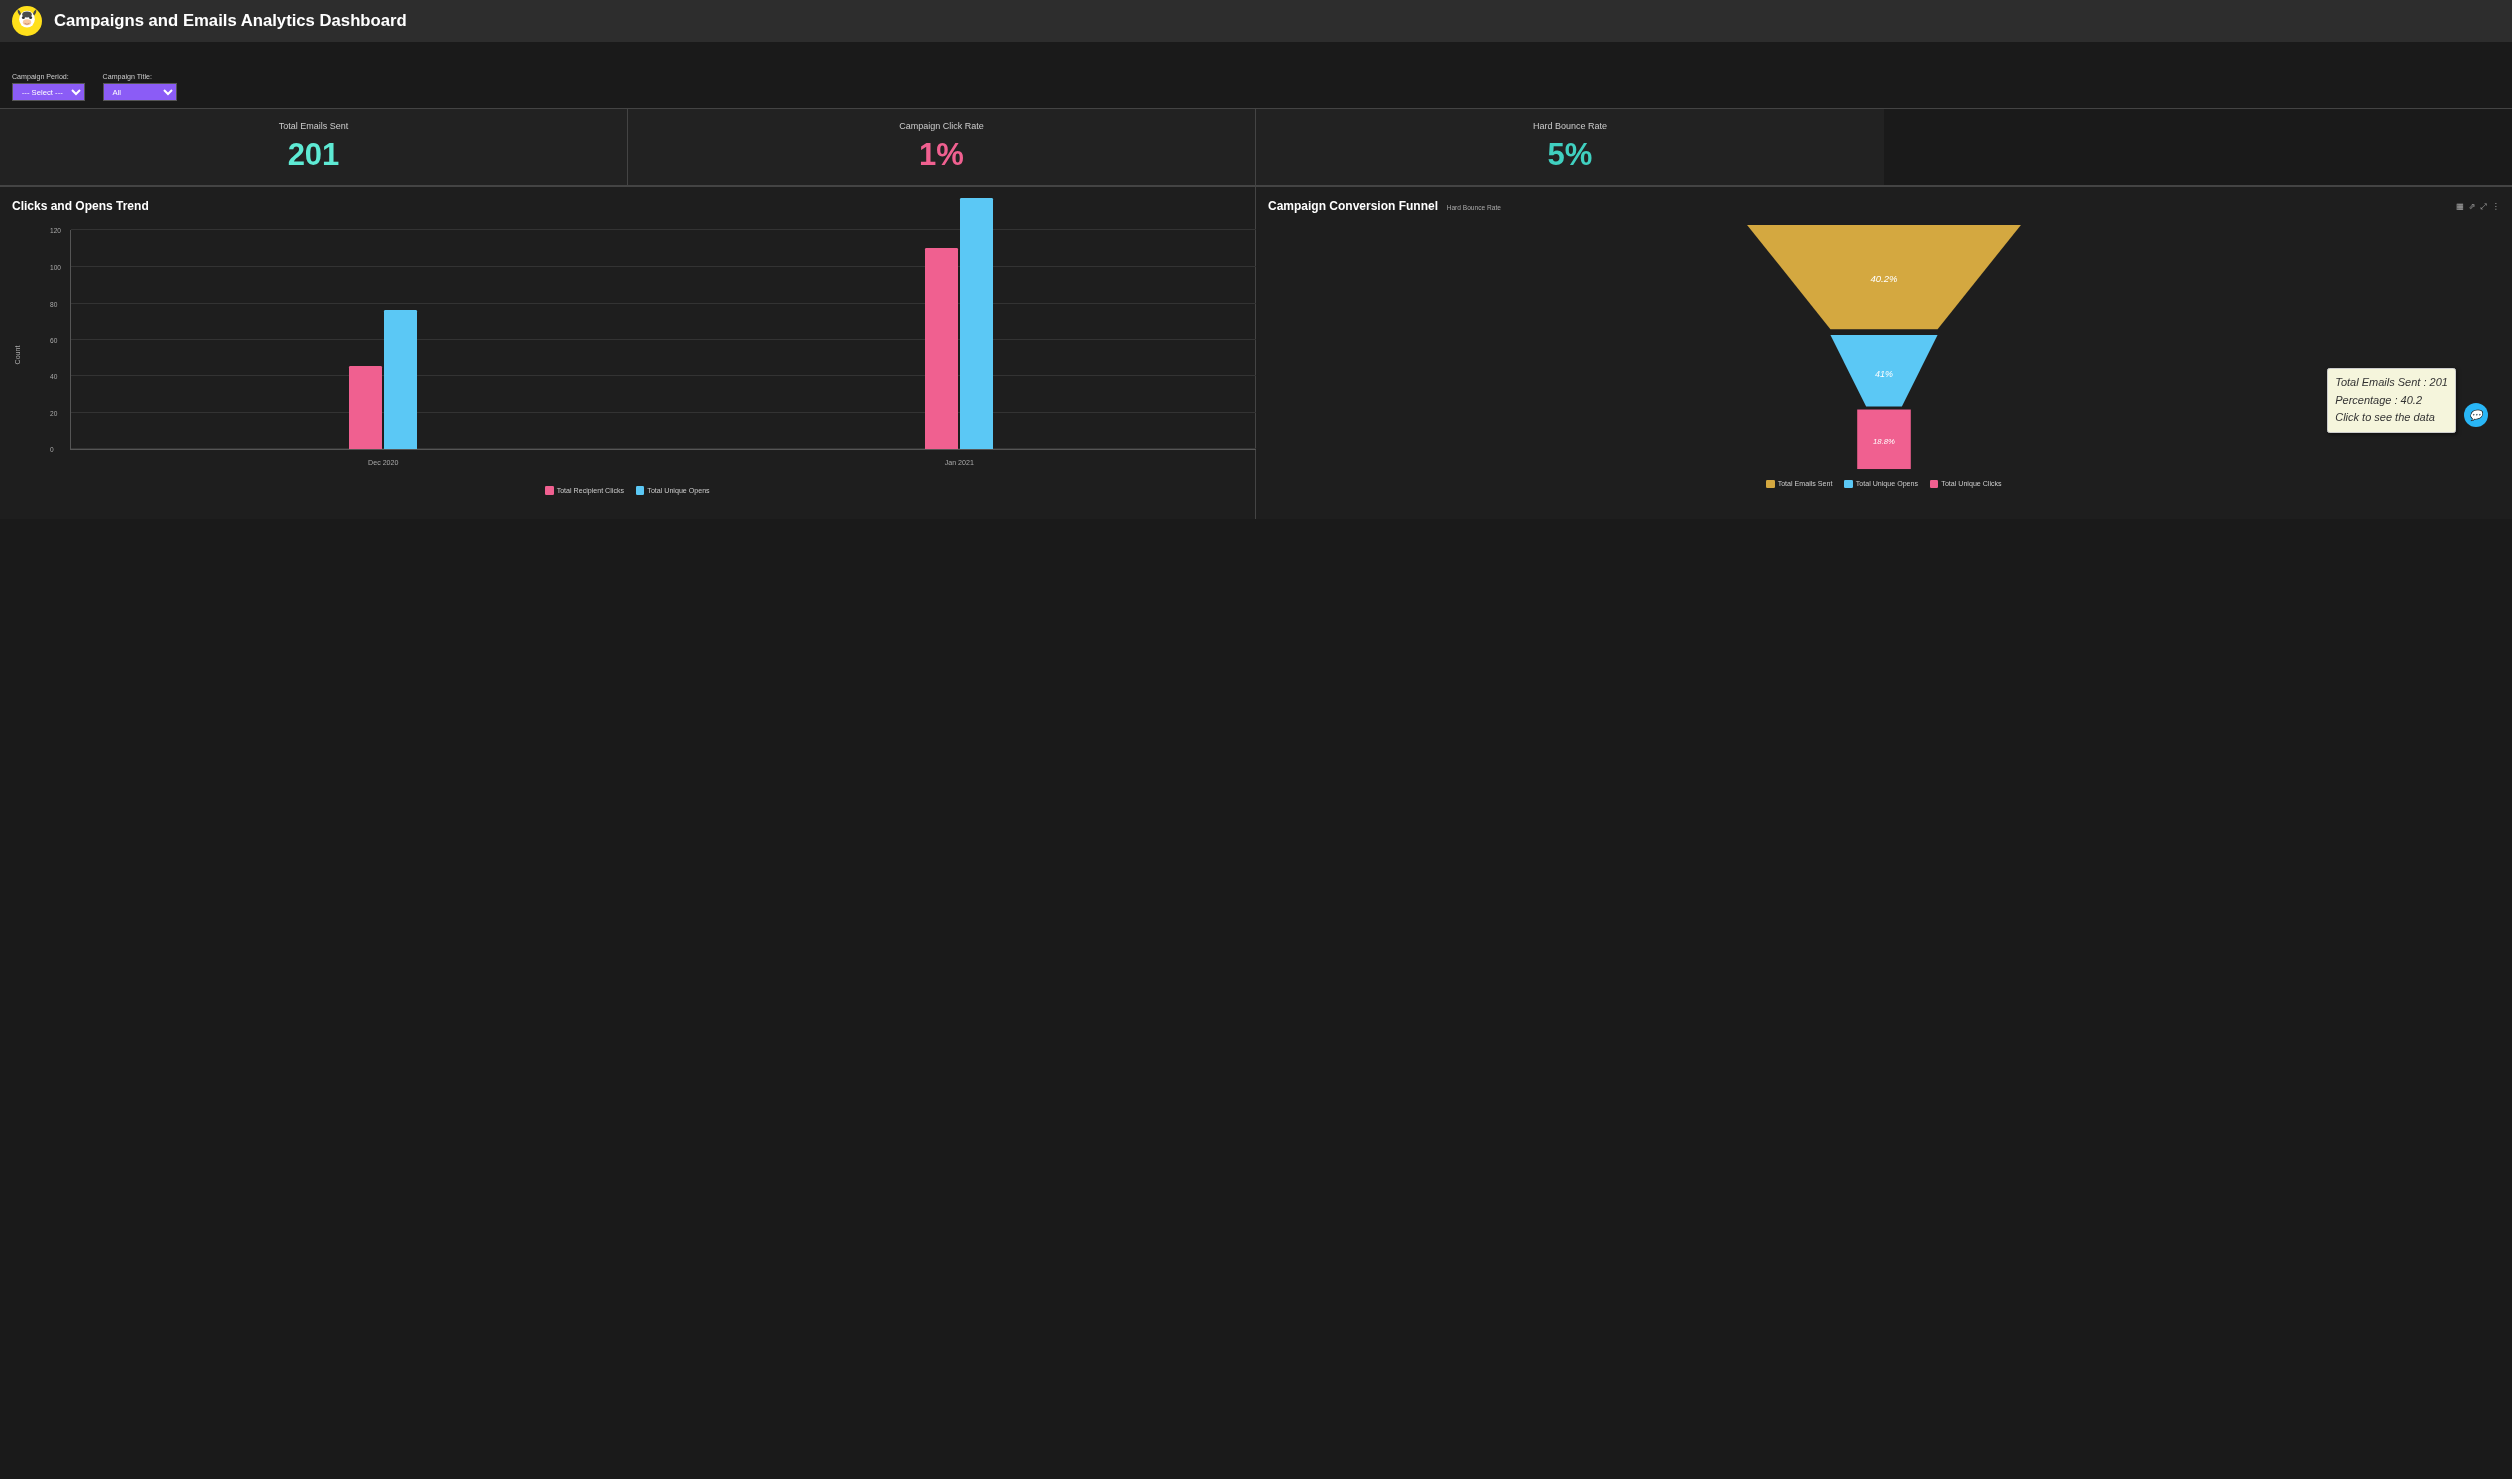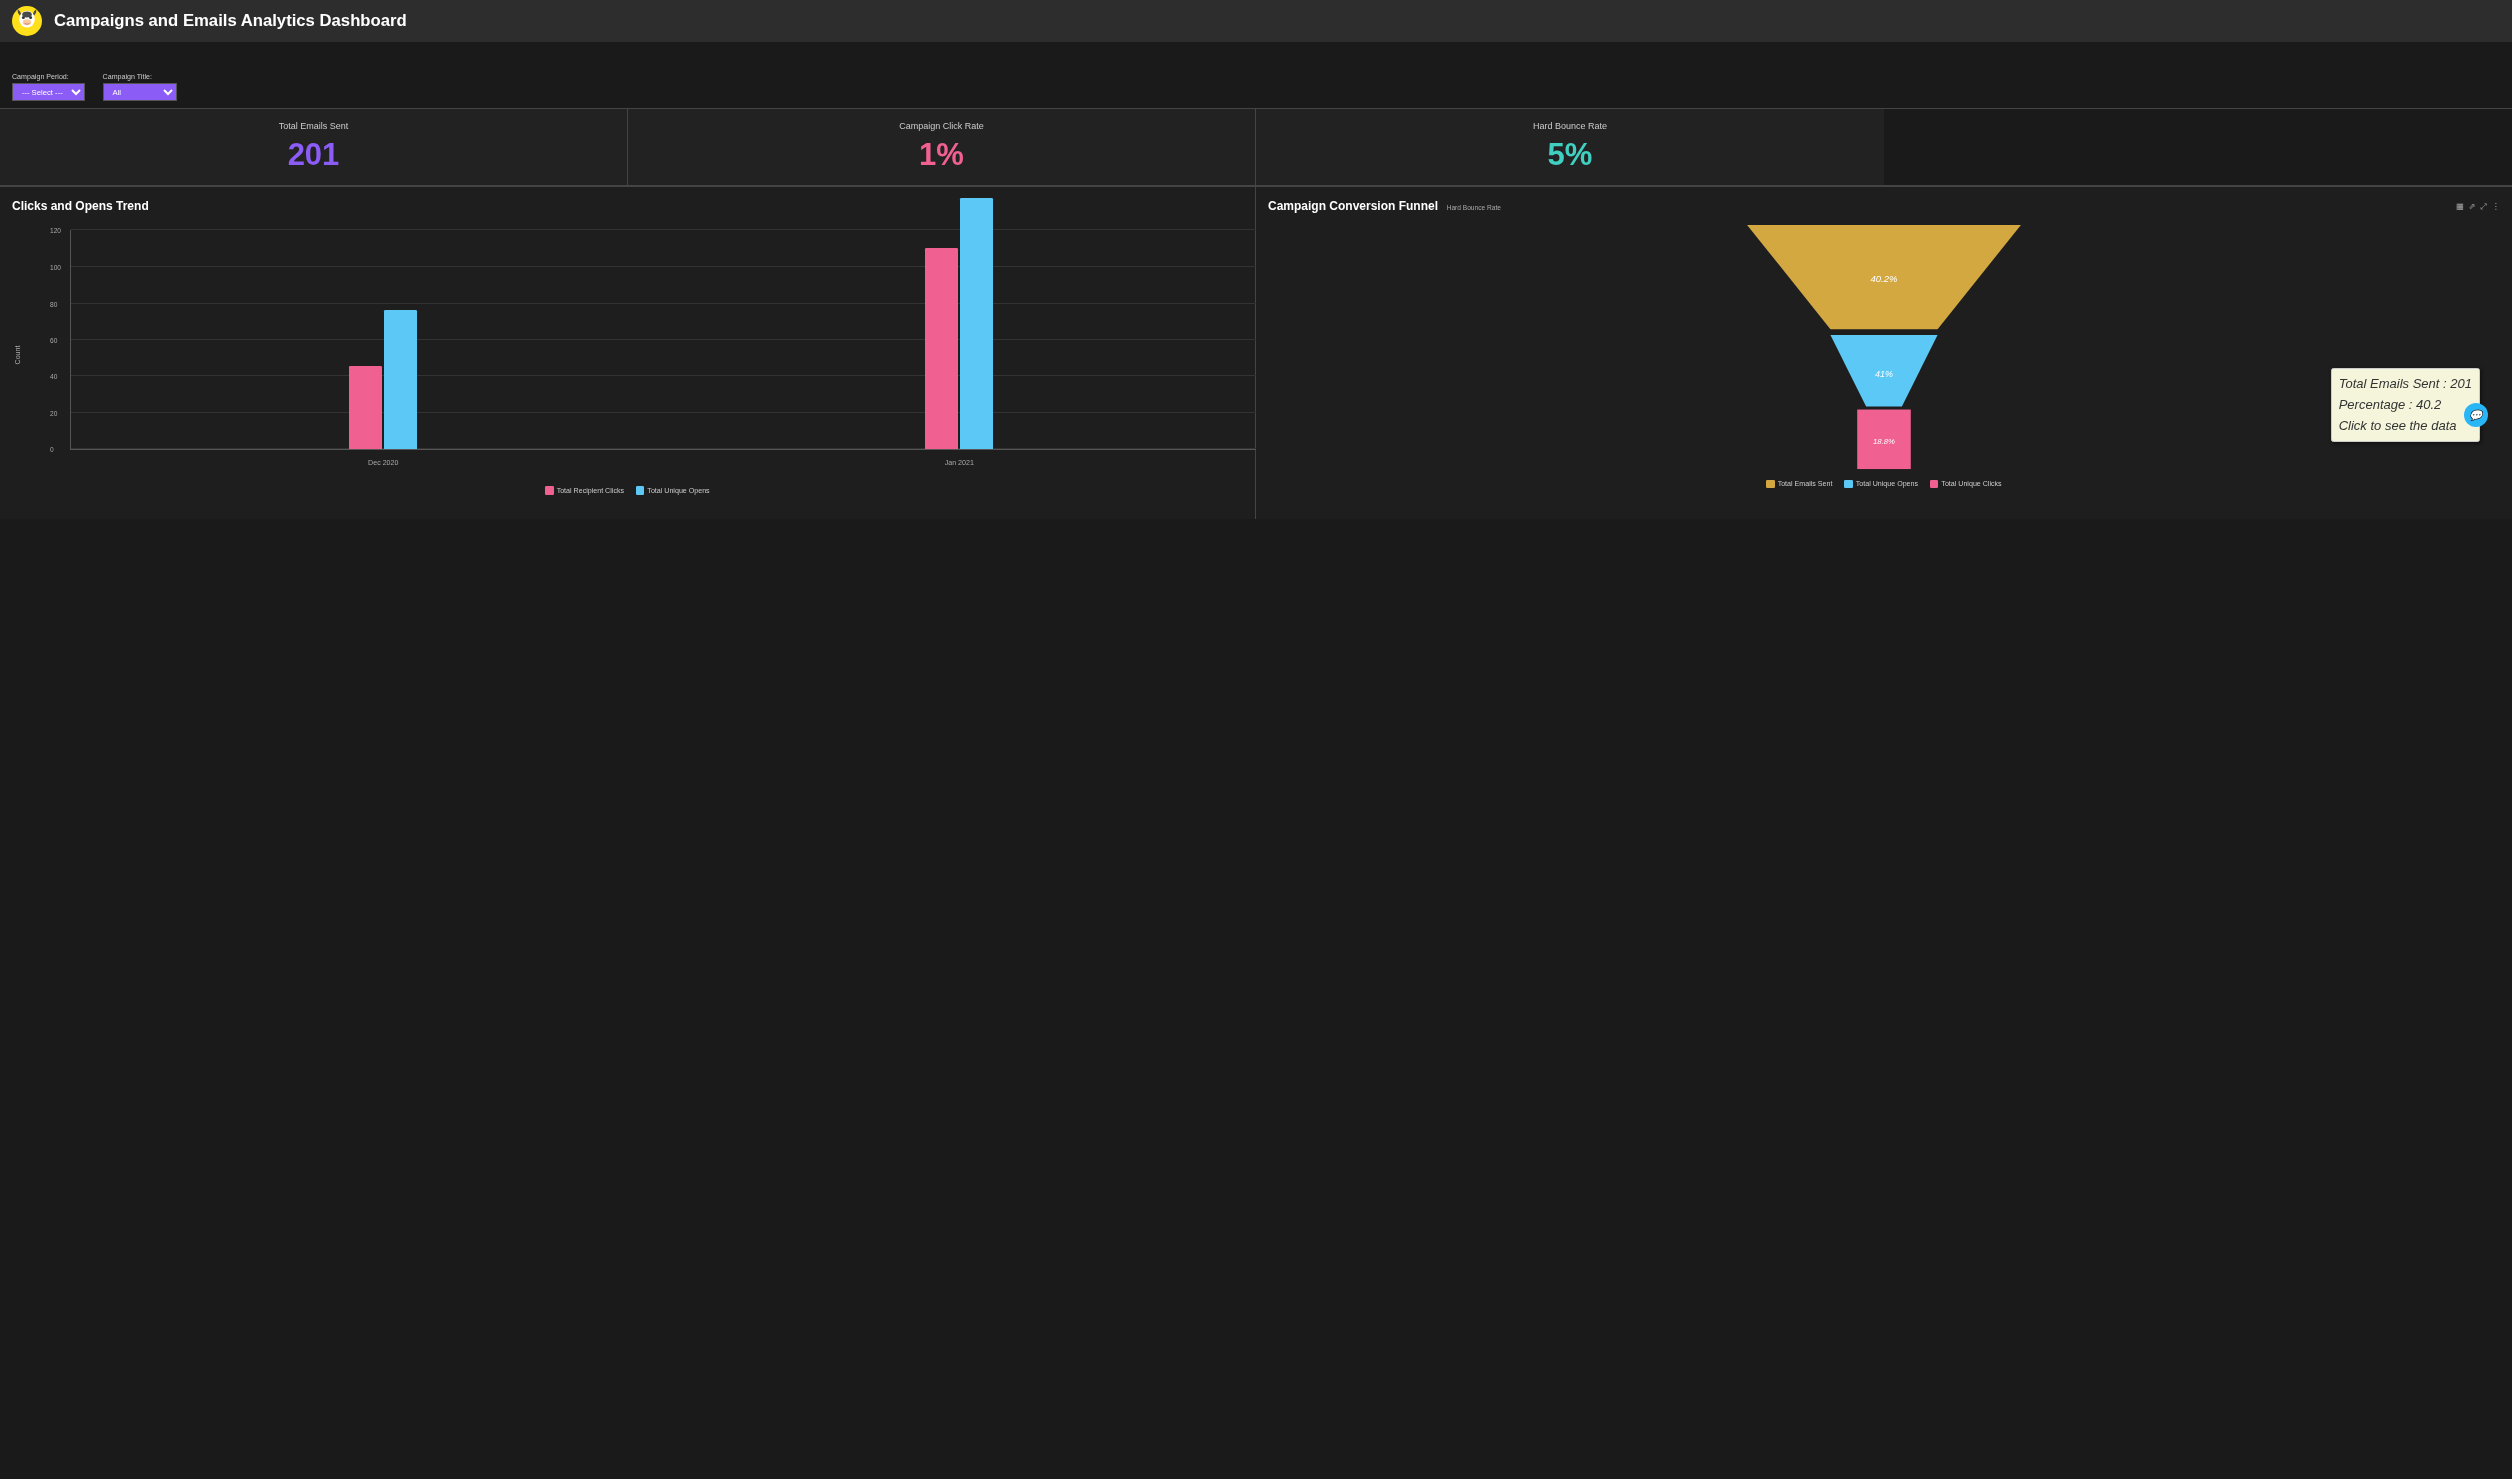--- a/index.html
+++ b/index.html
@@ -74,21 +74,21 @@
     .kpi-card:last-child { border-right: none; }
     .kpi-label {
       font-size: 9px;
       color: #ccc;
       margin-bottom: 6px;
     }
     .kpi-value {
       font-size: 31px;
       font-weight: bold;
     }
-    .kpi-value.yellow { color: #8b5cf6; }
+    .kpi-value.yellow { color: #5eead4; }
     .kpi-value.blue { color: #5bc8f5; }
     .kpi-value.pink { color: #f06090; }
     .kpi-value.cyan { color: #40d0c0; }
 
     
     .charts-row {
       display: grid;
       grid-template-columns: 1fr 1fr;
       gap: 0;
       min-height: 333px;
@@ -250,23 +250,23 @@
     }
 
     
     .funnel-tooltip {
       position: absolute;
       background: #f5f5dc;
       color: #333;
       border: 0.6px solid #ccc;
       border-radius: 2.4px;
       padding: 4.8px 7.1px;
-      font-size: 13px;
+      font-size: 11px;
       line-height: 1.6;
-      right: 20px;
+      right: 44px;
       top: 149px;
       min-width: 95px;
       box-shadow: 1.2px 1.2px 3.6px rgba(0,0,0,0.4);
     }
 
     
     .chat-btn {
       position: absolute;
       right: 12px;
       bottom: 48px;

